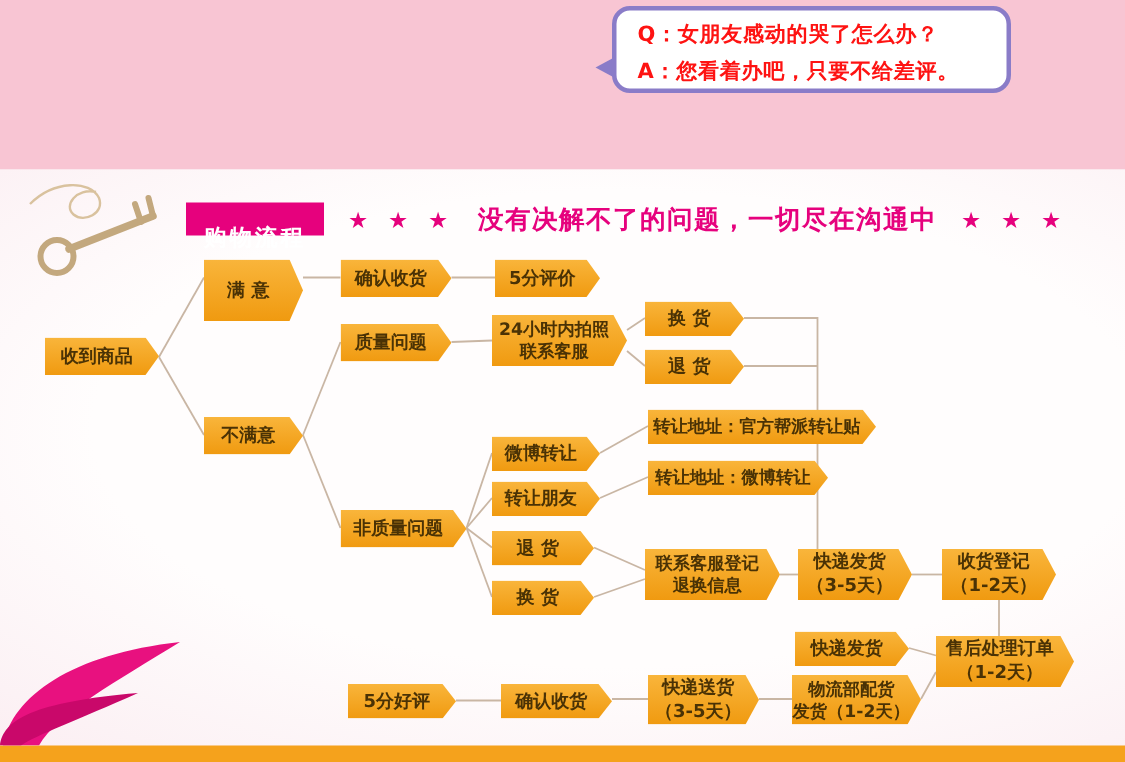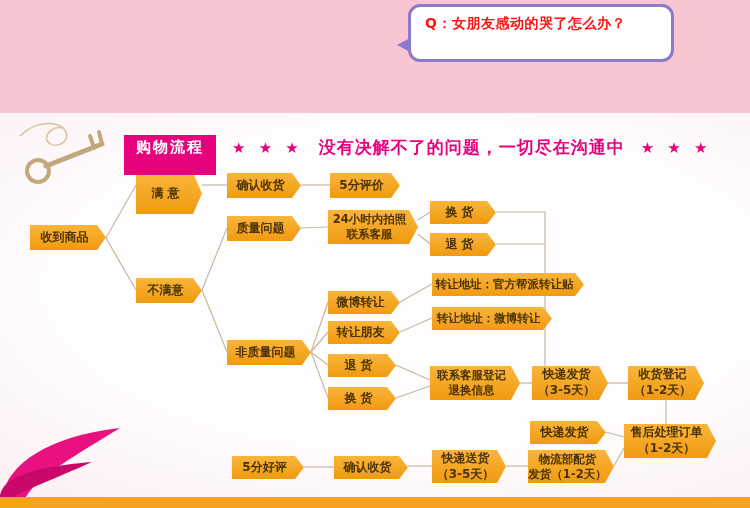--- a/index.html
+++ b/index.html
@@ -17,21 +17,21 @@
   .bubble-line { color:var(--bubble-text); font-size:14px; font-weight:bold; line-height:25px; letter-spacing:0.5px; white-space:nowrap; }
   .bubble-tail { position:absolute; left:-14px; bottom:7px; width:0; height:0;
                  border-top:7px solid transparent; border-bottom:7px solid transparent;
                  border-right:13px solid var(--bubble-border); }
 
   
   .main { position:absolute; left:0; top:113px; width:750px; height:384px;
           background:radial-gradient(ellipse 85% 75% at 55% 45%, #fffdfd 55%, var(--main-bg) 100%); }
 
   
-  .badge { position:absolute; left:124px; top:135px; height:40px; line-height:24px; padding:0 12px;
+  .badge { position:absolute; left:124px; top:135px; height:20px; line-height:24px; padding:11px 12px;
            background:var(--accent-magenta); color:#fff; font-size:15px; font-weight:bold; letter-spacing:2px; z-index:4; }
   .flow-title { position:absolute; left:232px; top:135px; height:24px; line-height:24px;
                 color:var(--accent-magenta); font-size:17px; font-weight:bold; white-space:nowrap; z-index:4; }
   .flow-title .stars { letter-spacing:4px; font-size:15px; }
   .flow-title .title-text { margin:0 10px; letter-spacing:1px; }
 
   
   .edges-svg { position:absolute; left:0; top:0; width:750px; height:508px; z-index:1; pointer-events:none; }
   .nodes-layer { position:absolute; left:0; top:0; width:750px; height:508px; z-index:2; }
   .flow-node { position:absolute; display:flex; flex-direction:column; align-items:center; justify-content:center;
@@ -47,20 +47,21 @@
 </style>
 </head>
 <body>
 
 <div class="page">
 
   <div class="top-band">
     <div class="bubble">
       <div class="bubble-tail"></div>
       <div class="bubble-line">Q：女朋友感动的哭了怎么办？</div>
+      <div class="bubble-line">A：您看着办吧，只要不给差评。</div>
     </div>
   </div>
 
   <div class="main"></div>
 
   <svg class="key-decor" width="110" height="72" viewBox="0 0 110 72">
     <path d="M6,20 C22,4 46,4 52,16 C56,26 42,33 35,27 C28,21 37,9 50,12" fill="none" stroke="var(--key-wire)" stroke-width="1.6"></path>
     <circle cx="24" cy="55" r="11" fill="none" stroke="var(--key-metal)" stroke-width="4"></circle>
     <line x1="32" y1="50" x2="88" y2="28" stroke="var(--key-metal)" stroke-width="5" stroke-linecap="round"></line>
     <line x1="80" y1="32" x2="76" y2="20" stroke="var(--key-metal)" stroke-width="4" stroke-linecap="round"></line>

